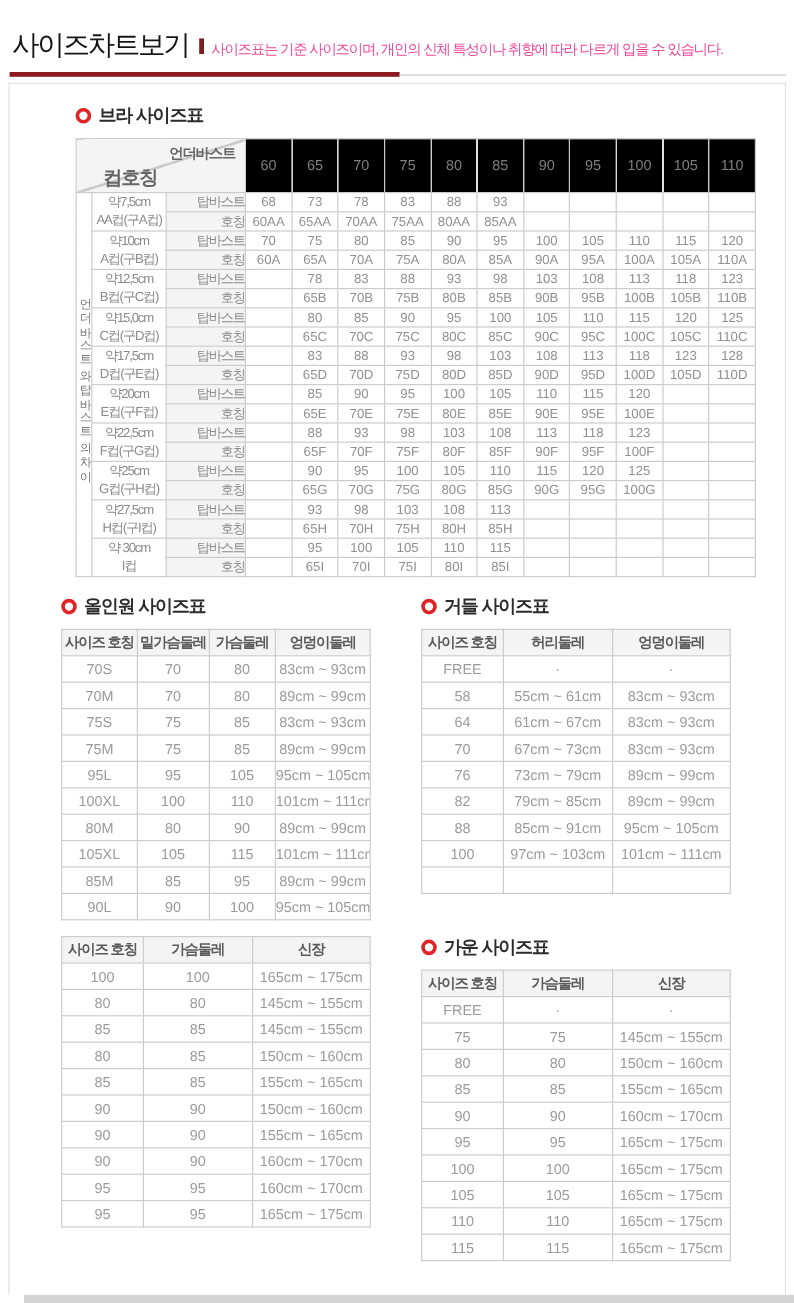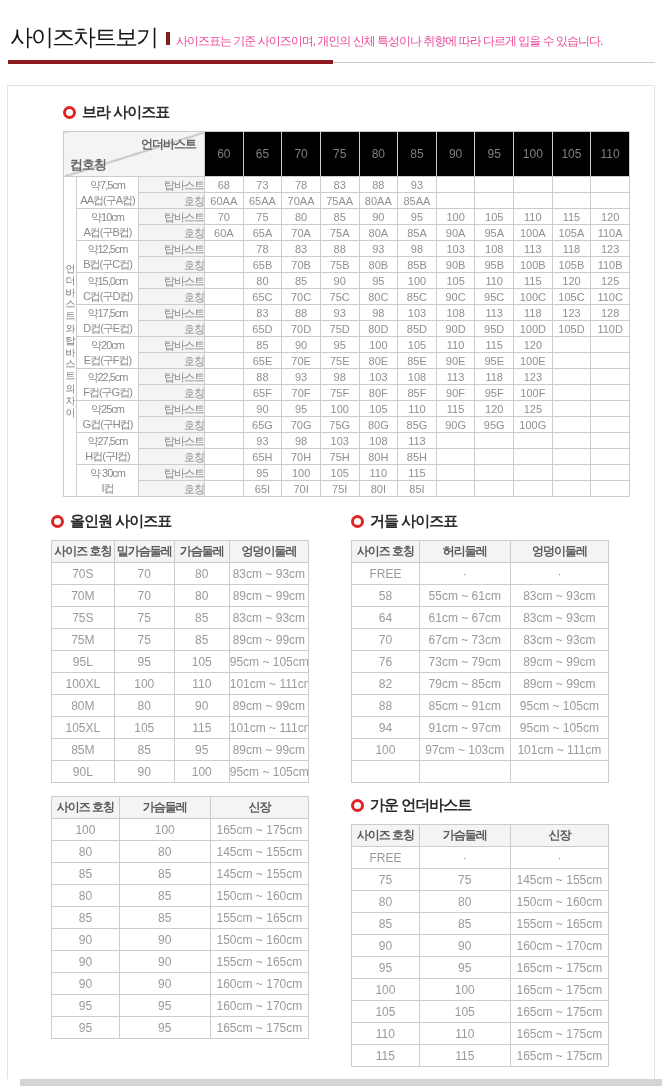--- a/index.html
+++ b/index.html
@@ -11,40 +11,40 @@
   
   .page-hd{position:absolute;top:22px;left:10px;right:7px;white-space:nowrap;}
   .page-title{display:inline-block;font-size:23px;font-weight:normal;color:#151515;letter-spacing:-2px;}
   .sub-bar{display:inline-block;width:4px;height:13px;background:#7d2022;margin:0 6px 0 9px;}
   .page-sub{font-size:12px;color:#ec4899;letter-spacing:-1px;}
   .rule-red{position:absolute;top:60px;left:8px;width:325px;height:4px;background:#8c1a20;}
   .rule-gray{position:absolute;top:62px;left:333px;right:7px;height:1px;background:#c9c9c9;}
   
   .content{position:absolute;left:7px;right:7px;top:69px;bottom:7px;
     border:1px solid #e2e2e2;border-bottom:none;box-sizing:border-box;
-    padding:17px 18px 0 43px;margin-top:16px;}
+    padding:17px 18px 0 43px;}
   .bottom-bar{position:absolute;left:20px;right:0;bottom:0;height:7px;background:#d4d4d4;}
   
   .sec-title{margin:0 0 9px 0;display:flex;align-items:center;font-size:15px;
     font-weight:bold;color:#2b2b2b;letter-spacing:-1px;}
   .ring{width:7px;height:7px;border:3px solid #e02327;border-radius:50%;
     background:#fff;display:inline-block;margin-right:6px;flex:0 0 auto;}
   
   .bra-wrap{margin-left:12px;}
   table.bra{border-collapse:collapse;table-layout:fixed;width:567px;padding-left:24px;}
   .bra th,.bra td{border:1px solid #ccc;text-align:center;font-size:11px;color:#909090;
     padding:0;height:15px;line-height:14px;font-weight:normal;overflow:hidden;white-space:nowrap;}
   .bra thead th{height:44px;background:#000000;color:#7f7f7f;font-size:12px;}
   .bra th.corner{position:relative;
     background-color:#f4f4f4;
     background-image:linear-gradient(to bottom right,
       rgba(0,0,0,0) calc(50% - 1px),#c6c6c6 calc(50% - 1px),
       #c6c6c6 calc(50% + 1px),rgba(0,0,0,0) calc(50% + 1px));}
   .corner .c-top{position:absolute;top:5px;right:8px;font-size:12px;color:#666;font-weight:bold;letter-spacing:-1px;}
-  .corner .c-bot{position:absolute;bottom:4px;left:6px;font-size:13px;color:#666;font-weight:bold;letter-spacing:-1px;}
+  .corner .c-bot{position:absolute;bottom:4px;left:22px;font-size:16px;color:#666;font-weight:bold;letter-spacing:-1px;}
   .bra td.lbl{background:#f4f4f4;color:#8a8a8a;letter-spacing:-1px;text-align:right;}
   .bra td.cup{color:#8a8a8a;line-height:1.3;letter-spacing:-1px;}
   .bra th.side{background:#fff;padding:0;}
   .side span{writing-mode:vertical-rl;text-orientation:upright;font-size:10px;
     color:#777;letter-spacing:2px;display:inline-block;line-height:13px;}
   
   .grid{display:grid;grid-template-columns:287px 287px;column-gap:11px;row-gap:20px;margin-top:15px;gap:13px;}
   table.stbl{border-collapse:collapse;table-layout:fixed;width:258px;}
   .stbl th,.stbl td{border:1px solid #ccc;height:21px;text-align:center;padding:0;overflow:hidden;white-space:nowrap;}
   .stbl th{background:#f4f4f4;color:#5a5a5a;font-weight:bold;font-size:12px;letter-spacing:-1px;}
@@ -552,25 +552,20 @@
               <td>82</td>
               <td>79cm ~ 85cm</td>
               <td>89cm ~ 99cm</td>
             </tr>
             <tr>
               <td>88</td>
               <td>85cm ~ 91cm</td>
               <td>95cm ~ 105cm</td>
             </tr>
             <tr>
-              <td>94</td>
-              <td>91cm ~ 97cm</td>
-              <td>95cm ~ 105cm</td>
-            </tr>
-            <tr>
               <td>100</td>
               <td>97cm ~ 103cm</td>
               <td>101cm ~ 111cm</td>
             </tr>
             <tr>
               <td></td>
               <td></td>
               <td></td>
             </tr>
           </tbody>
@@ -635,21 +630,21 @@
               <td>95</td>
               <td>95</td>
               <td>165cm ~ 175cm</td>
             </tr>
           </tbody>
         </table>
     </section>
     <section>
       <h2 class="sec-title">
         <span class="ring"></span>
-        <span>가운 언더바스트</span>
+        <span>가운 사이즈표</span>
       </h2>
       <table class="stbl cols3">
           <thead>
             <tr>
               <th>사이즈 호칭</th>
               <th>가슴둘레</th>
               <th>신장</th>
             </tr>
           </thead>
           <tbody>

